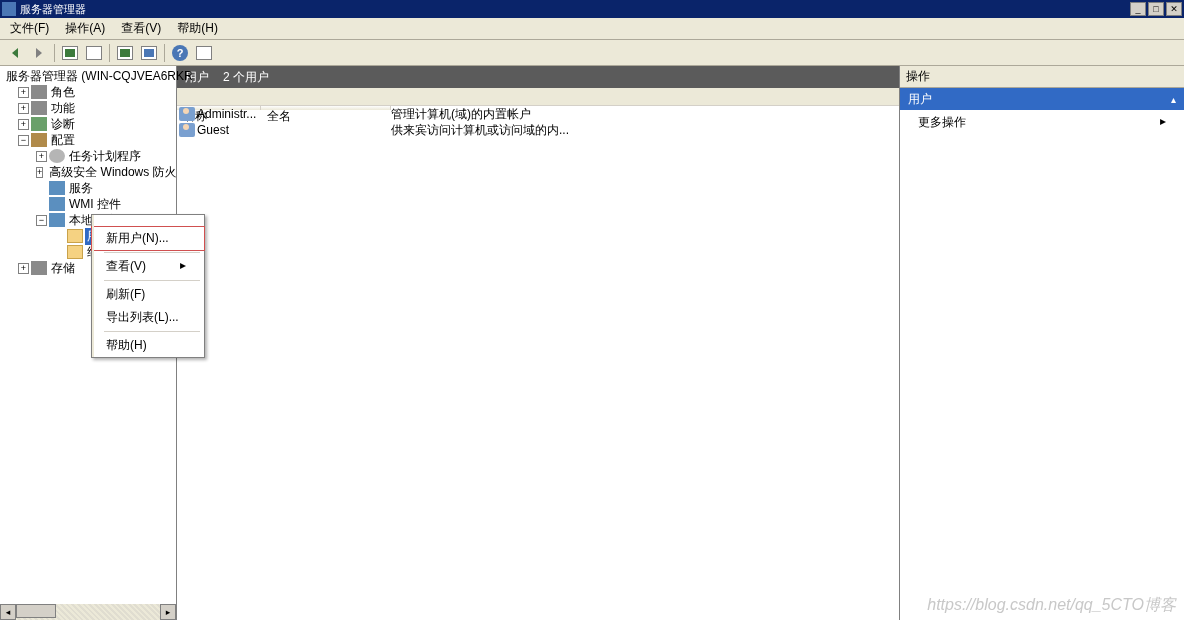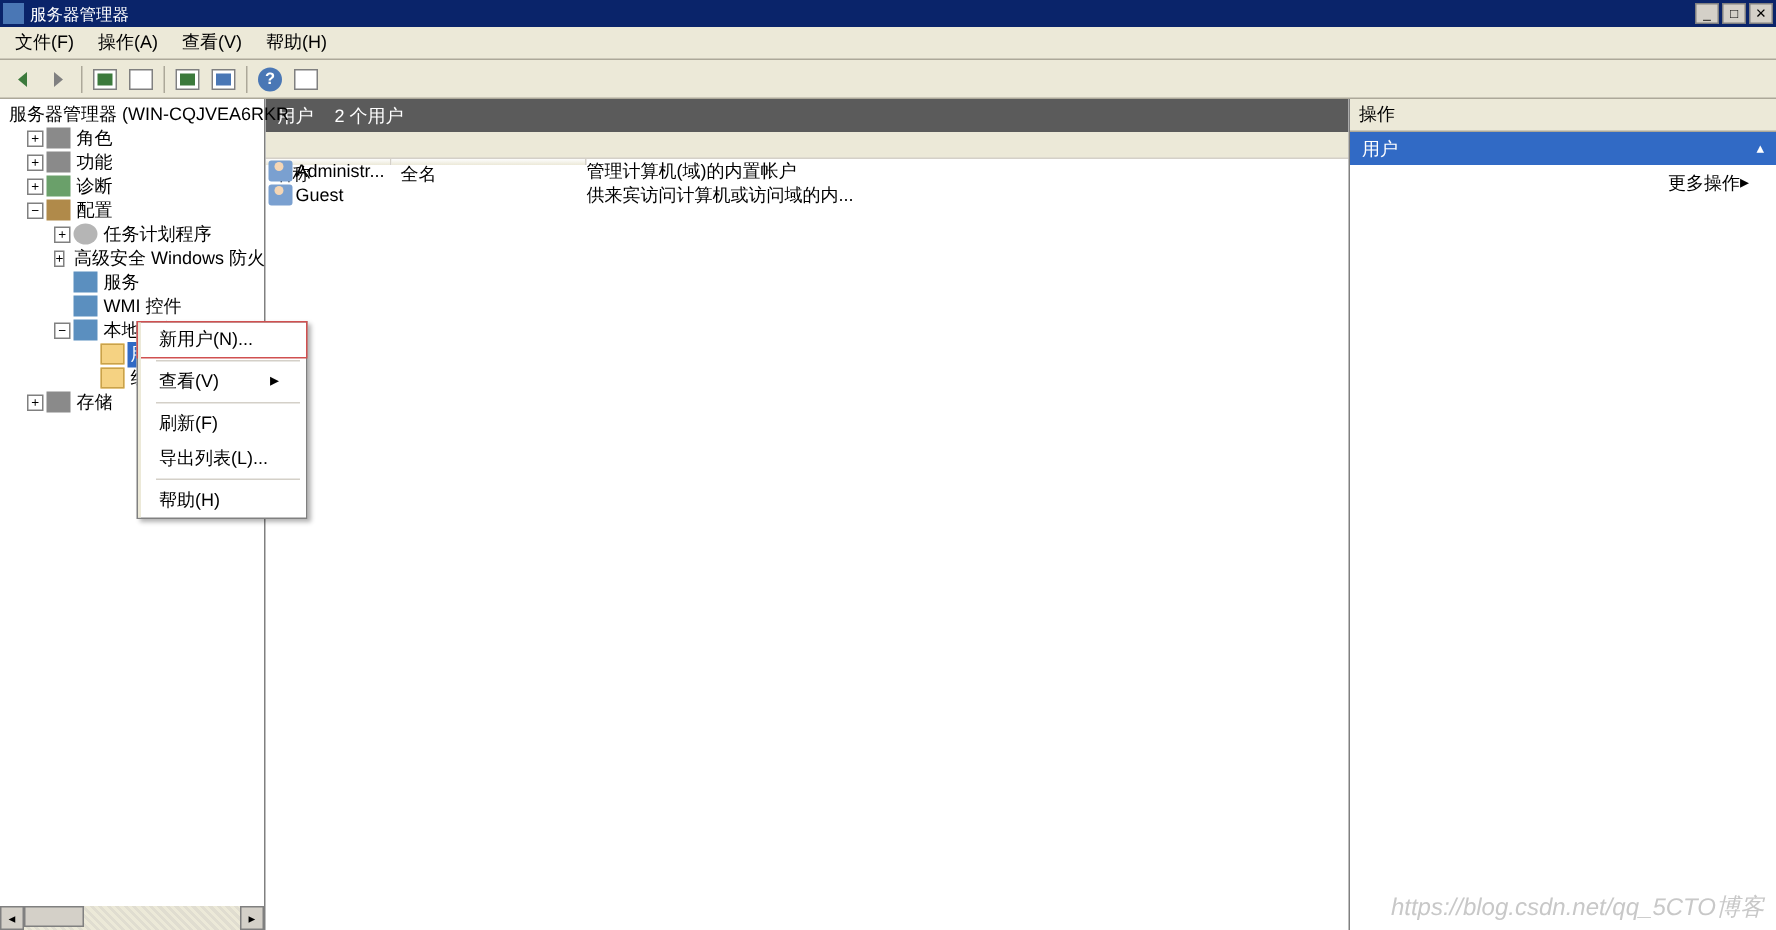--- a/index.html
+++ b/index.html
@@ -69,27 +69,27 @@
 .listbody { flex: 1; }
 .listrow { display: flex; height: 16px; align-items: center; cursor: pointer; }
 .uicon { width: 16px; height: 14px; margin: 0 2px; background: #7aa0d0; border-radius: 2px; position: relative; }
 .uicon::after { content: ""; position: absolute; top: 1px; left: 4px; width: 6px; height: 6px; background: #f5d6b5; border-radius: 50%; }
 .listrow .cell { overflow: hidden; white-space: nowrap; }
 
 .rightpane { width: 285px; border-left: 1px solid #808080; background: #fff; display: flex; flex-direction: column; }
 .rhdr { height: 22px; background: #ece9d8; border-bottom: 1px solid #aca899; padding: 2px 6px; font-weight: normal; }
 .rcat { height: 22px; background: #316ac5; color: #fff; display: flex; align-items: center; padding: 0 8px; justify-content: space-between; }
 .rcat .caret { font-size: 10px; }
-.raction { padding: 4px 18px; cursor: pointer; display: flex; justify-content: flex-end; }
+.raction { padding: 4px 18px; cursor: pointer; display: flex; justify-content: space-between; }
 
 
 .ctxmenu { position: absolute; left: 91px; top: 214px; width: 114px; background: #fff; border: 1px solid #808080; box-shadow: 2px 2px 3px rgba(0,0,0,0.3); z-index: 100; }
 .ctxmenu .gutter { position: absolute; left: 0; top: 0; bottom: 0; width: 2px; background: #ece9d8; }
 .ctxitem { padding: 3px 18px 3px 14px; cursor: pointer; white-space: nowrap; display: flex; justify-content: space-between; }
-.ctxitem.highlight { outline: 1px solid #d05050; }
+.ctxitem.highlight { outline: 1px solid #d05050; margin-top: 12px; }
 .ctxsep { height: 1px; background: #d4d0c8; margin: 2px 4px 2px 12px; }
 
 .watermark { position: absolute; right: 8px; bottom: 4px; color: #c8c8c8; font-size: 16px; font-style: italic; }
 </style>
 </head>
 <body>
 
 <div class="titlebar">
   <span class="icon"></span>
   <span class="title">服务器管理器</span>

